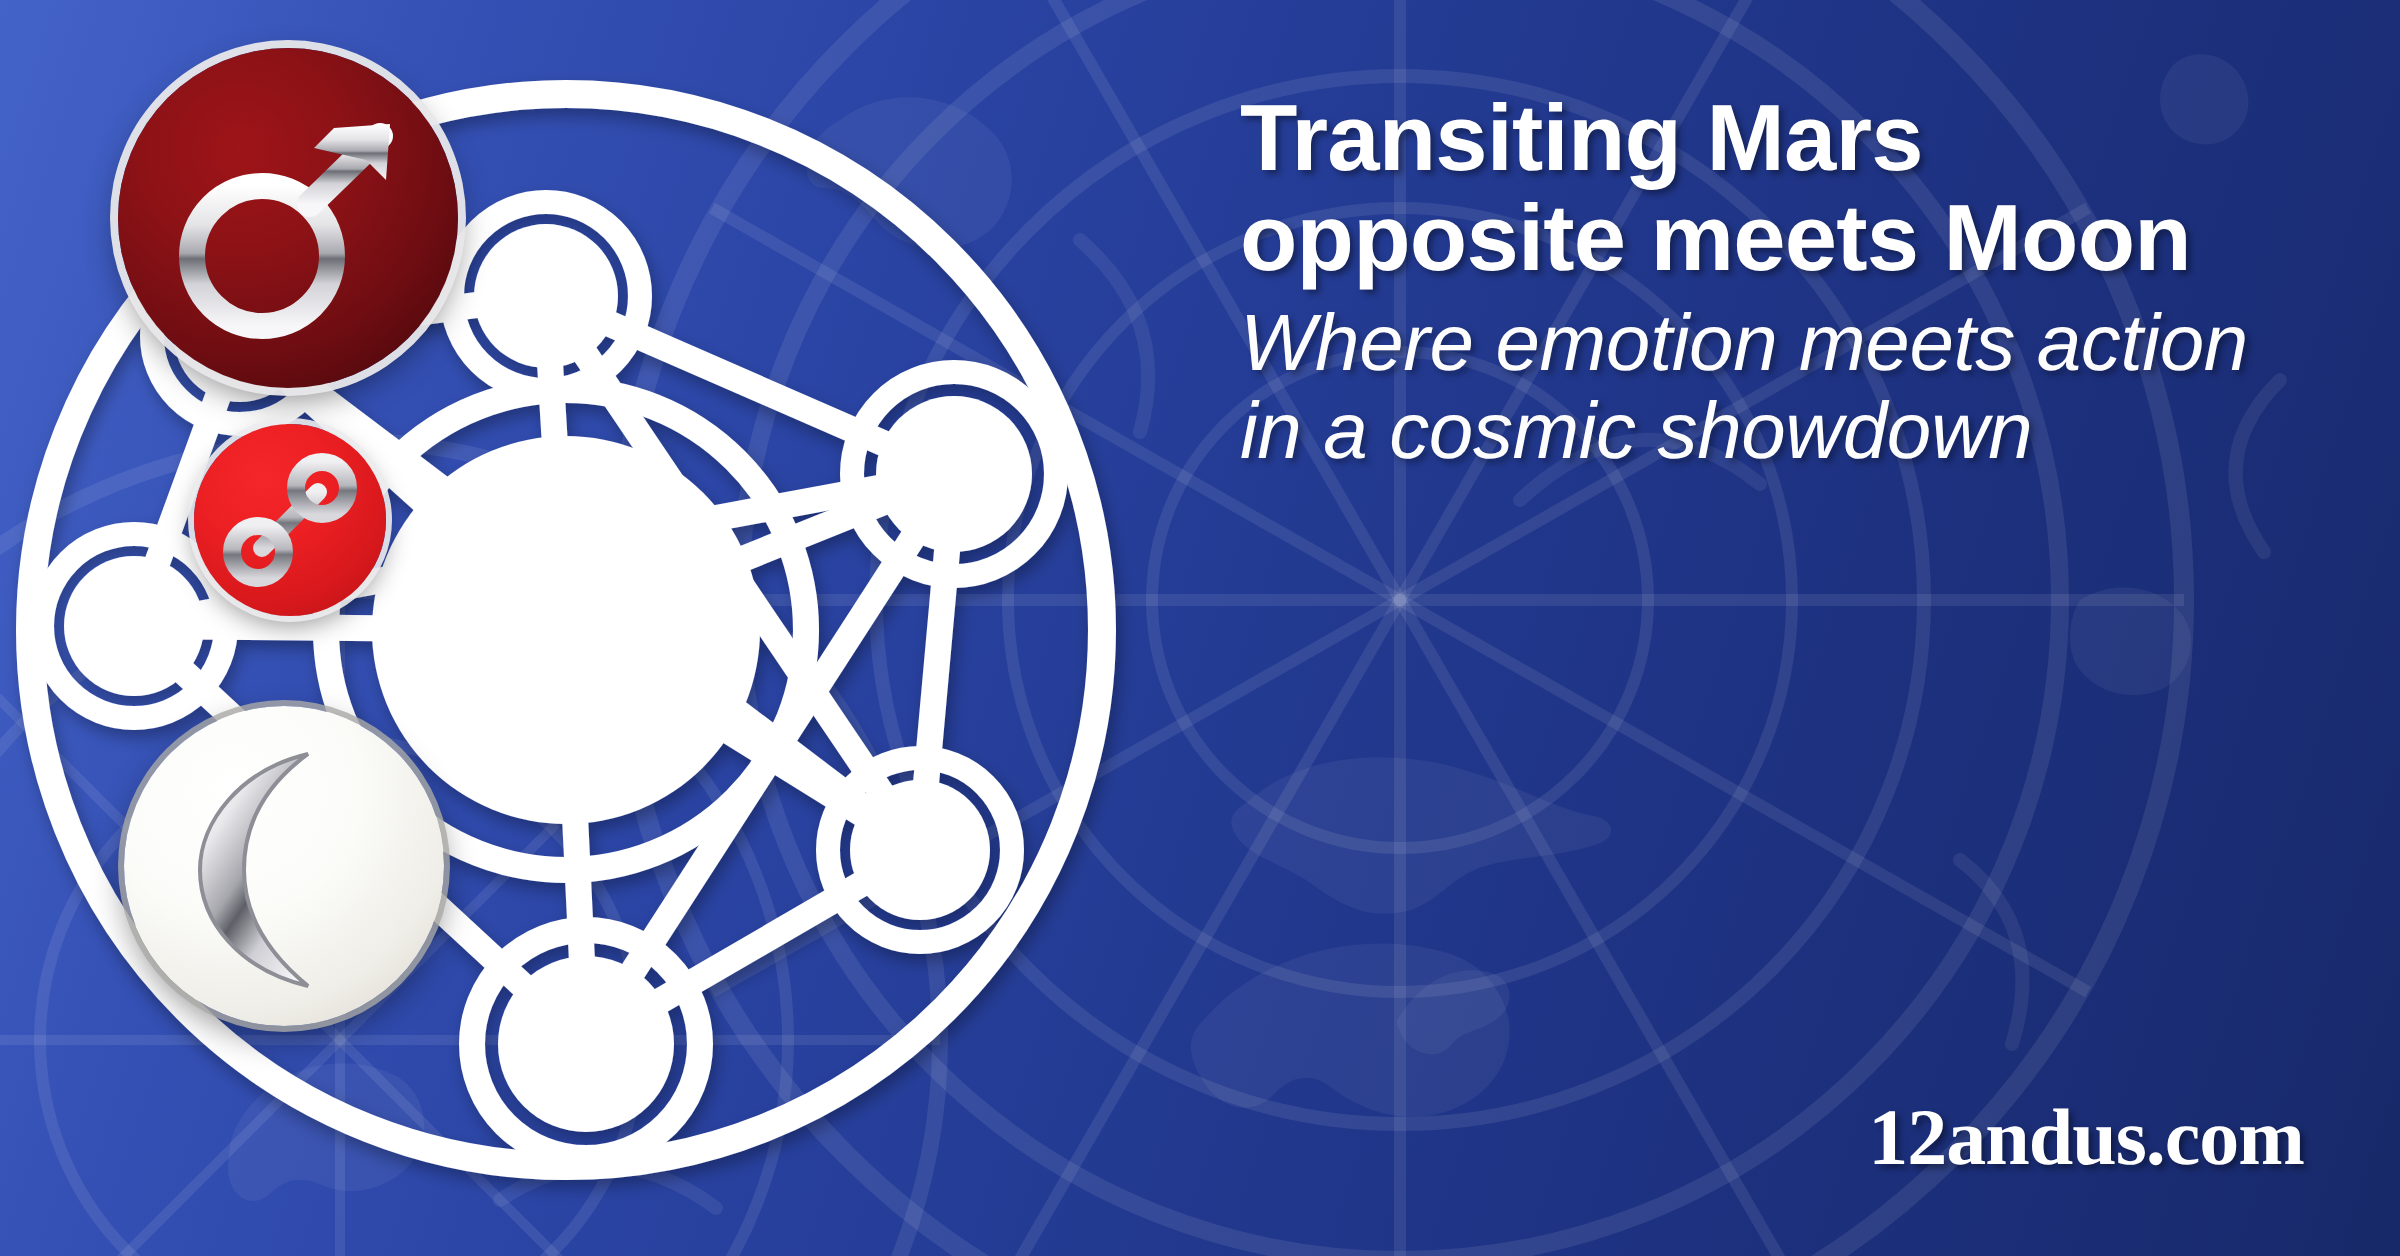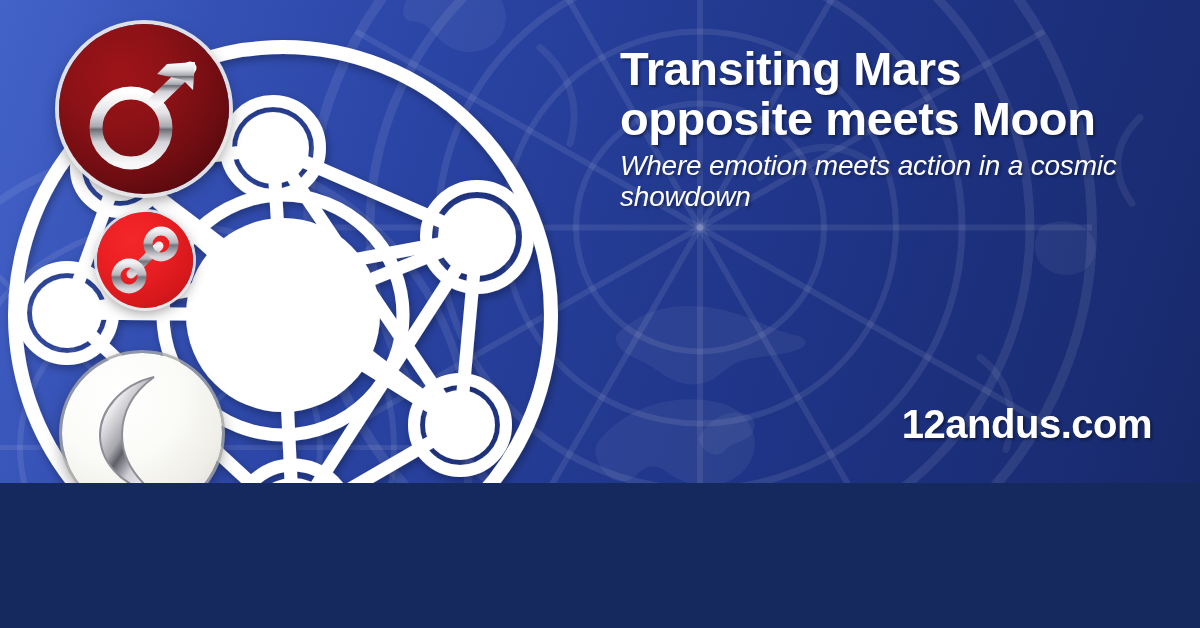--- a/index.html
+++ b/index.html
@@ -3,21 +3,21 @@
 <meta charset="utf-8">
 <style>
   html, body {
     margin: 0;
     padding: 0;
     background: #16295e;
   }
   #stage {
     position: relative;
     width: 1200px;
-    height: 483px;
+    height: 628px;
     overflow: hidden;
     font-family: "Liberation Sans", sans-serif;
     background: linear-gradient(108deg, #4463c9 0%, #3551b5 16%, #2a44a4 34%, #22398f 55%, #1d3180 74%, #1a2c73 90%, #182969 100%);
   }
 
   
   .bg-layer {
     position: absolute;
     inset: 0;
     pointer-events: none;
@@ -80,33 +80,33 @@
     font-size: 47px;
     font-weight: bold;
     line-height: 1.06;
     color: #ffffff;
     letter-spacing: -0.4px;
     text-shadow: 2px 2px 3px rgba(0,0,0,0.38);
     margin: 0;
   }
   .subtitle {
     margin: 6px 0 0 0;
-    font-size: 28px;
+    font-size: 40px;
     font-style: italic;
     line-height: 1.12;
     color: #fdfdfd;
     letter-spacing: -0.2px;
     text-shadow: 2px 2px 3px rgba(0,0,0,0.34);
   }
 
   .brand {
     position: absolute;
     right: 48px;
     bottom: 36px;
-    font-family: Liberation Sans, sans-serif;
+    font-family: Liberation Serif, serif;
     font-weight: bold;
     font-size: 40px;
     color: #ffffff;
     letter-spacing: -0.5px;
     text-shadow: 2px 2px 3px rgba(0,0,0,0.4);
   }
 </style>
 </head>
 <body>
 

